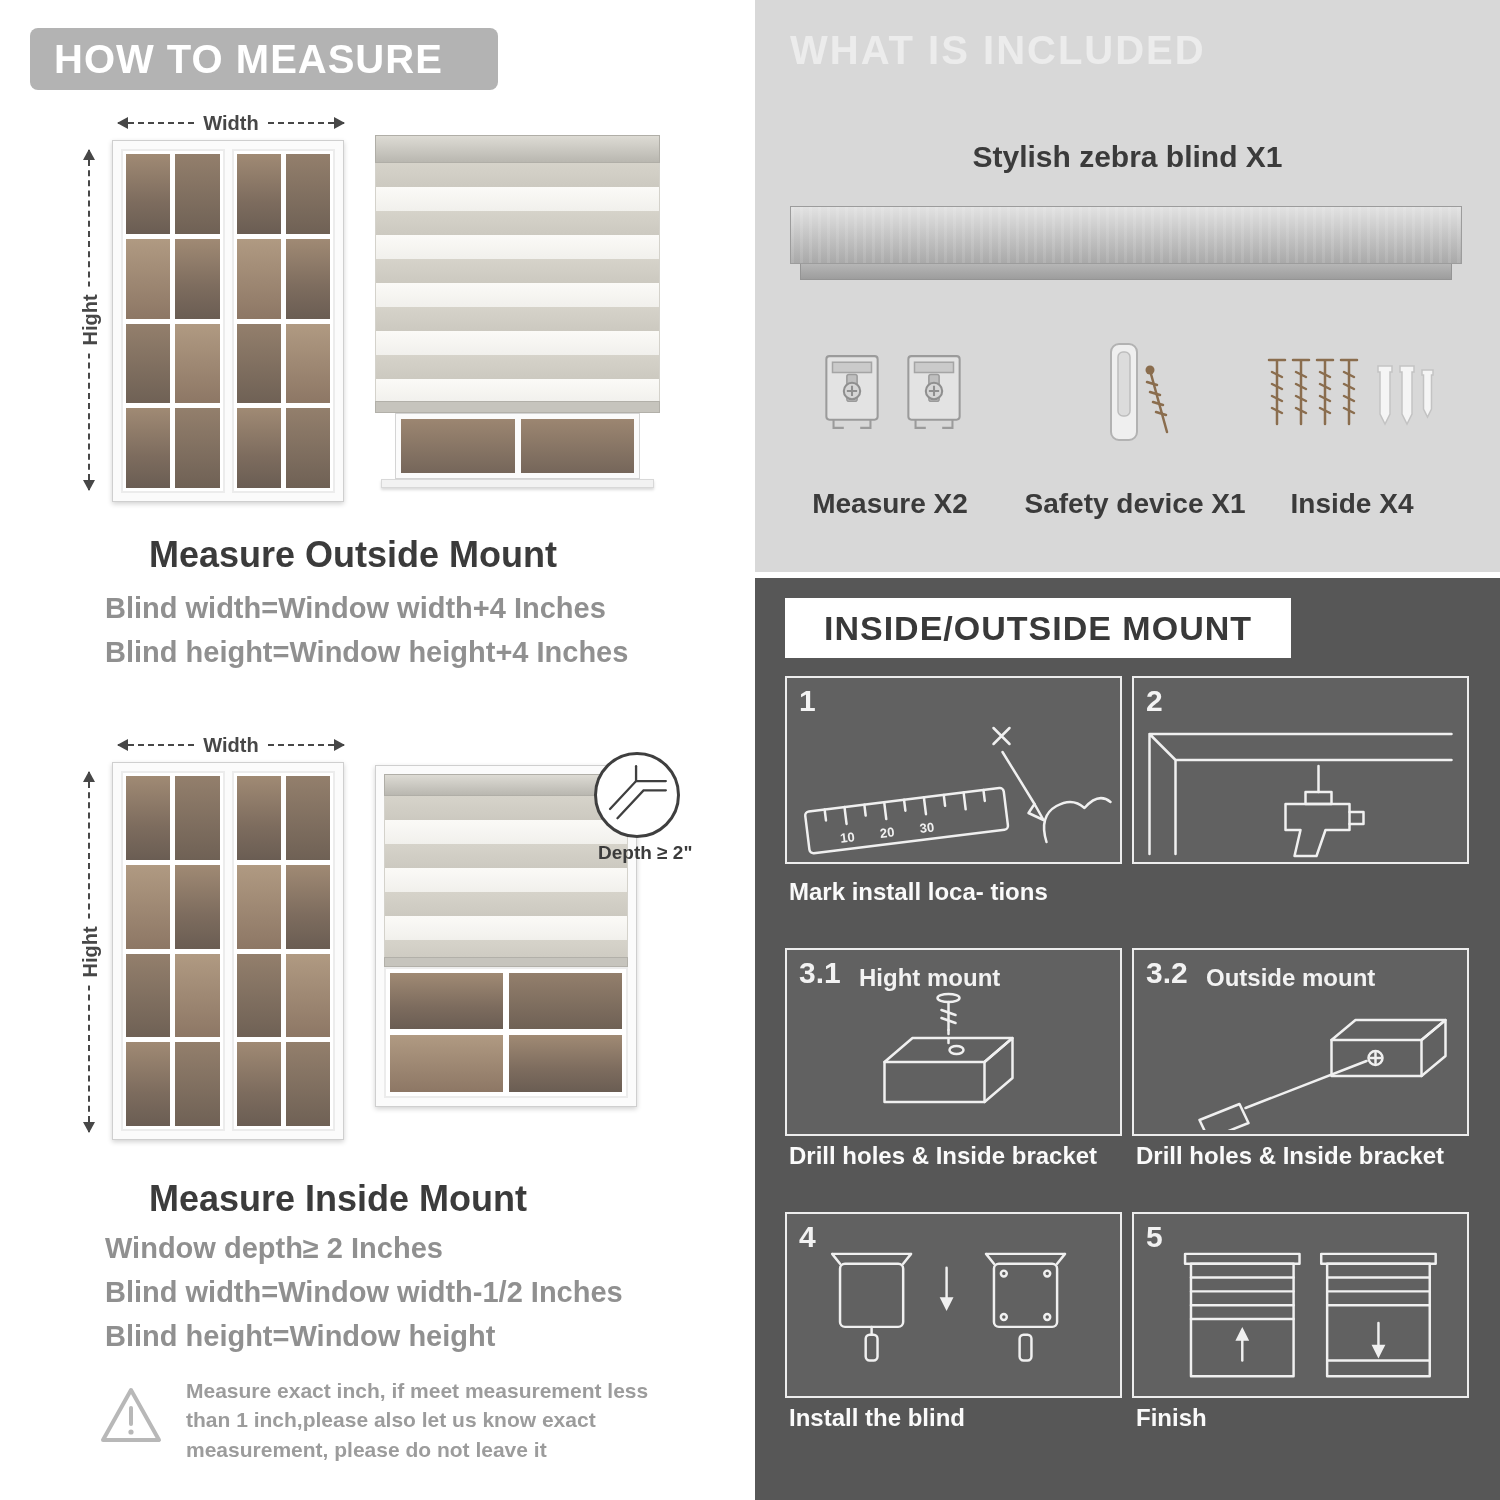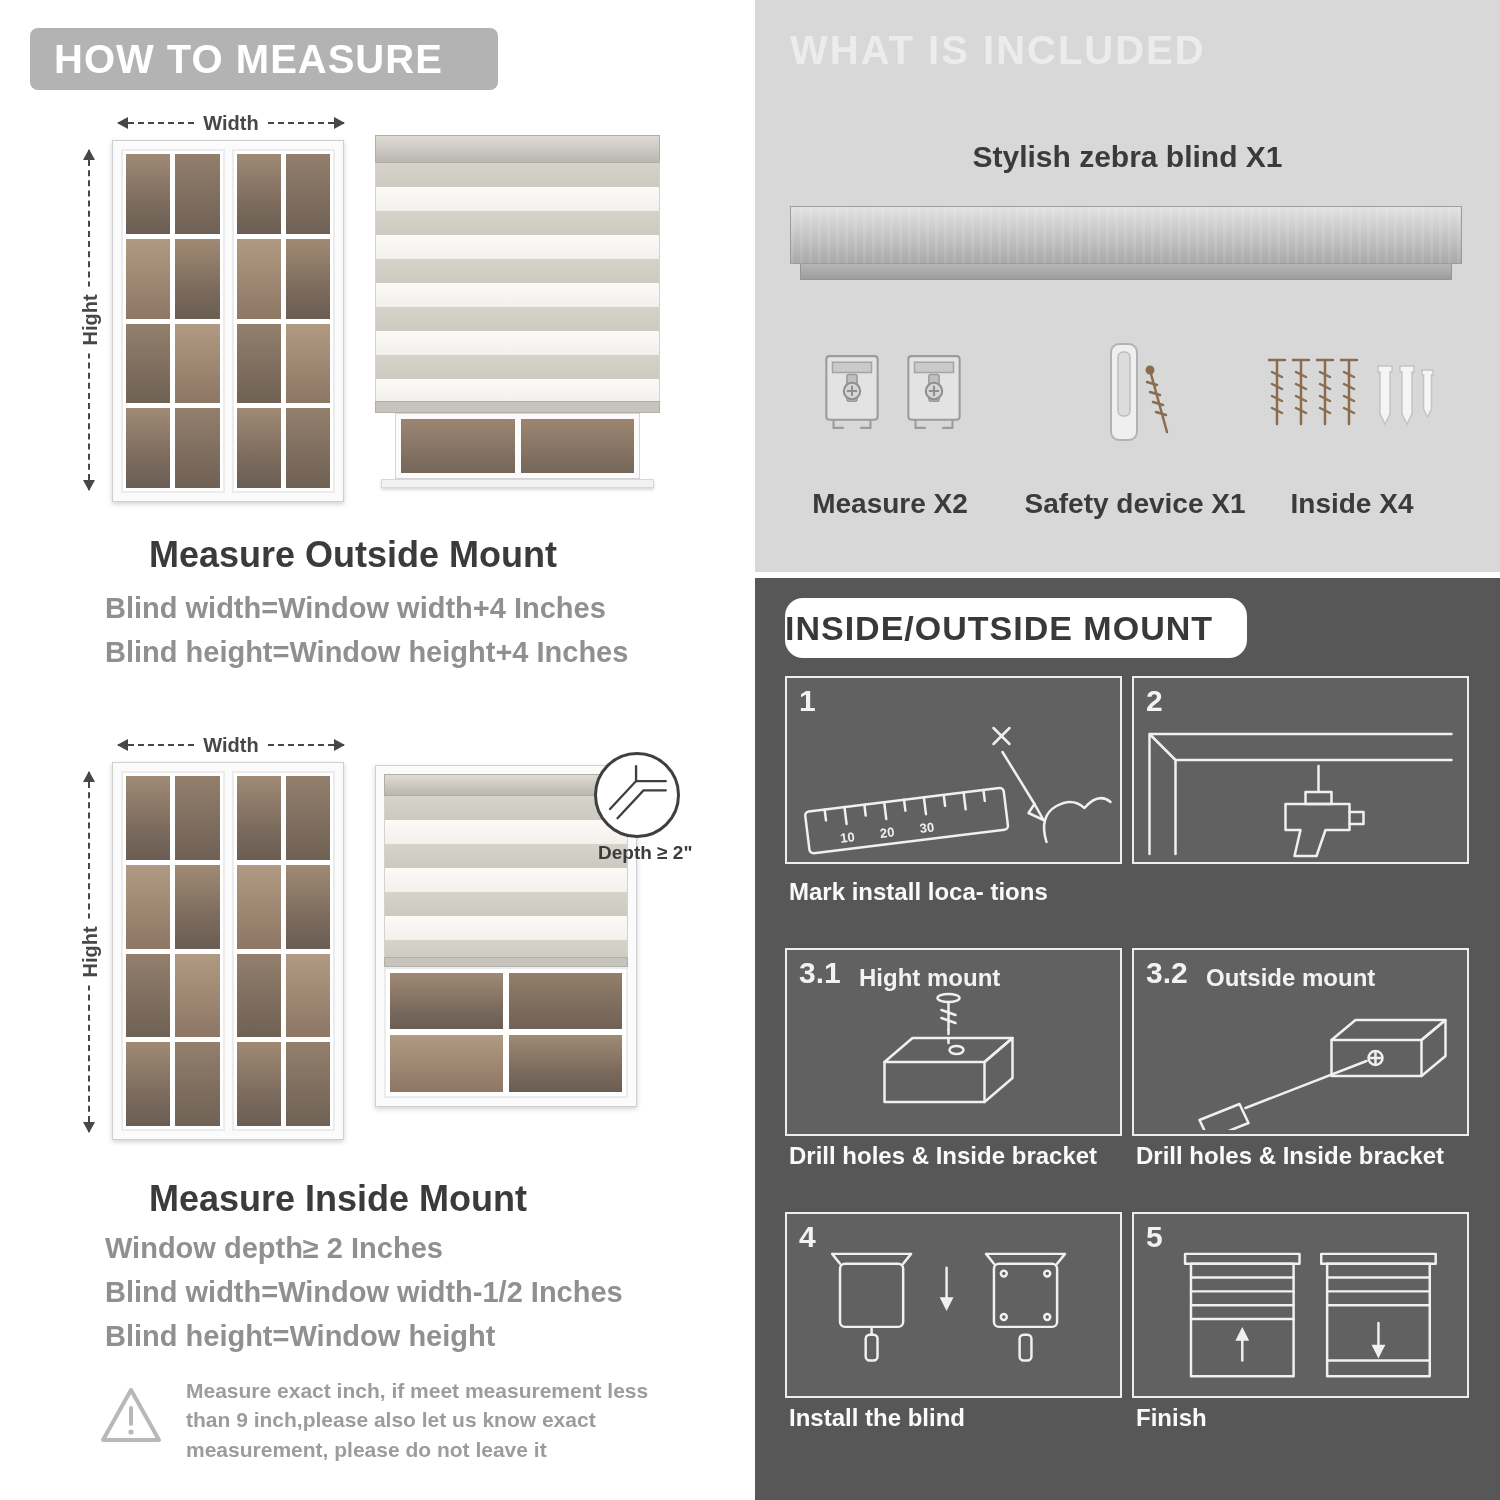--- a/index.html
+++ b/index.html
@@ -69,22 +69,22 @@
   .hdr-included { left:790px; top:28px; font-size:40px; font-weight:bold; color:#ececec; letter-spacing:2px; }
   .blind-x1 { left:755px; top:140px; width:745px; text-align:center; font-size:30px; font-weight:bold; color:#3b3b3b; }
   .rail-main { height:58px;
     background:repeating-linear-gradient(90deg,rgba(255,255,255,.10) 0 3px,rgba(0,0,0,0) 3px 9px),
                linear-gradient(180deg,#e2e2e2,#c2c2c2 55%,#a9a9a9);
     border:1px solid #9c9c9c; }
   .rail-lip { height:16px; margin:0 10px; background:linear-gradient(180deg,#b6b6b6,#9d9d9d); border:1px solid #949494; border-top:none; }
   .inc-label { font-size:28px; font-weight:bold; color:#3b3b3b; text-align:center; }
 
   .right-dark { left:755px; top:578px; width:745px; height:922px; background:#575757; }
-  .hdr-mount { left:785px; top:598px; width:462px; height:60px; background:#fff; border-radius:18px;
-    font-size:34px; font-weight:bold; color:#393939; line-height:60px; letter-spacing:1px; }
+  .hdr-mount { left:785px; top:598px; width:506px; height:60px; background:#fff; border-radius:0;
+    font-size:34px; font-weight:bold; color:#393939; text-align:center; line-height:60px; letter-spacing:1px; }
 
   .panel { background:#616161; border:2px solid #ededed; }
   .panel-num { position:absolute; left:12px; top:6px; font-size:30px; font-weight:bold; color:#f2f2f2; }
   .panel-sub { position:absolute; left:72px; top:14px; font-size:24px; font-weight:bold; color:#f2f2f2; }
   .caption { font-size:24px; font-weight:bold; color:#fafafa; }
   .art { position:absolute; left:0; top:30px; width:100%; height:calc(100% - 34px); }
   .ln { stroke:#f0f0f0; stroke-width:2.5; fill:none; stroke-linecap:round; stroke-linejoin:round; }
   .ln text { fill:#f0f0f0; stroke:none; font-size:13px; font-weight:bold; }
 </style>
 </head>
@@ -207,21 +207,21 @@
   <div class="abs sec-line" style="left:105px;top:1276px;">Blind width=Window width-1/2 Inches</div>
   <div class="abs sec-line" style="left:105px;top:1320px;">Blind height=Window height</div>
 
   <div class="abs" style="left:98px;top:1384px;">
     <svg viewBox="0 0 66 62" width="66" height="62">
       <path d="M33 6 L61 56 L5 56 Z" style="fill:none;stroke:#b8b8b8;stroke-width:4;stroke-linejoin:round;"></path>
       <path d="M33 24 V40" style="stroke:#b8b8b8;stroke-width:4;stroke-linecap:round;"></path>
       <circle cx="33" cy="48" r="2.6" style="fill:#b8b8b8;"></circle>
     </svg>
   </div>
-  <div class="abs note-text" style="left:186px;top:1376px;width:470px;">Measure exact inch, if meet measurement less than 9 inch,please also let us know exact measurement, please do not leave it</div>
+  <div class="abs note-text" style="left:186px;top:1376px;width:470px;">Measure exact inch, if meet measurement less than 1 inch,please also let us know exact measurement, please do not leave it</div>
 
   <div class="abs right-light"></div>
   <div class="abs hdr-included">WHAT IS INCLUDED</div>
   <div class="abs blind-x1">Stylish zebra blind X1</div>
 
   <div class="abs" style="left:790px;top:206px;width:672px;">
     <div class="rail-main"></div>
     <div class="rail-lip"></div>
   </div>
 

